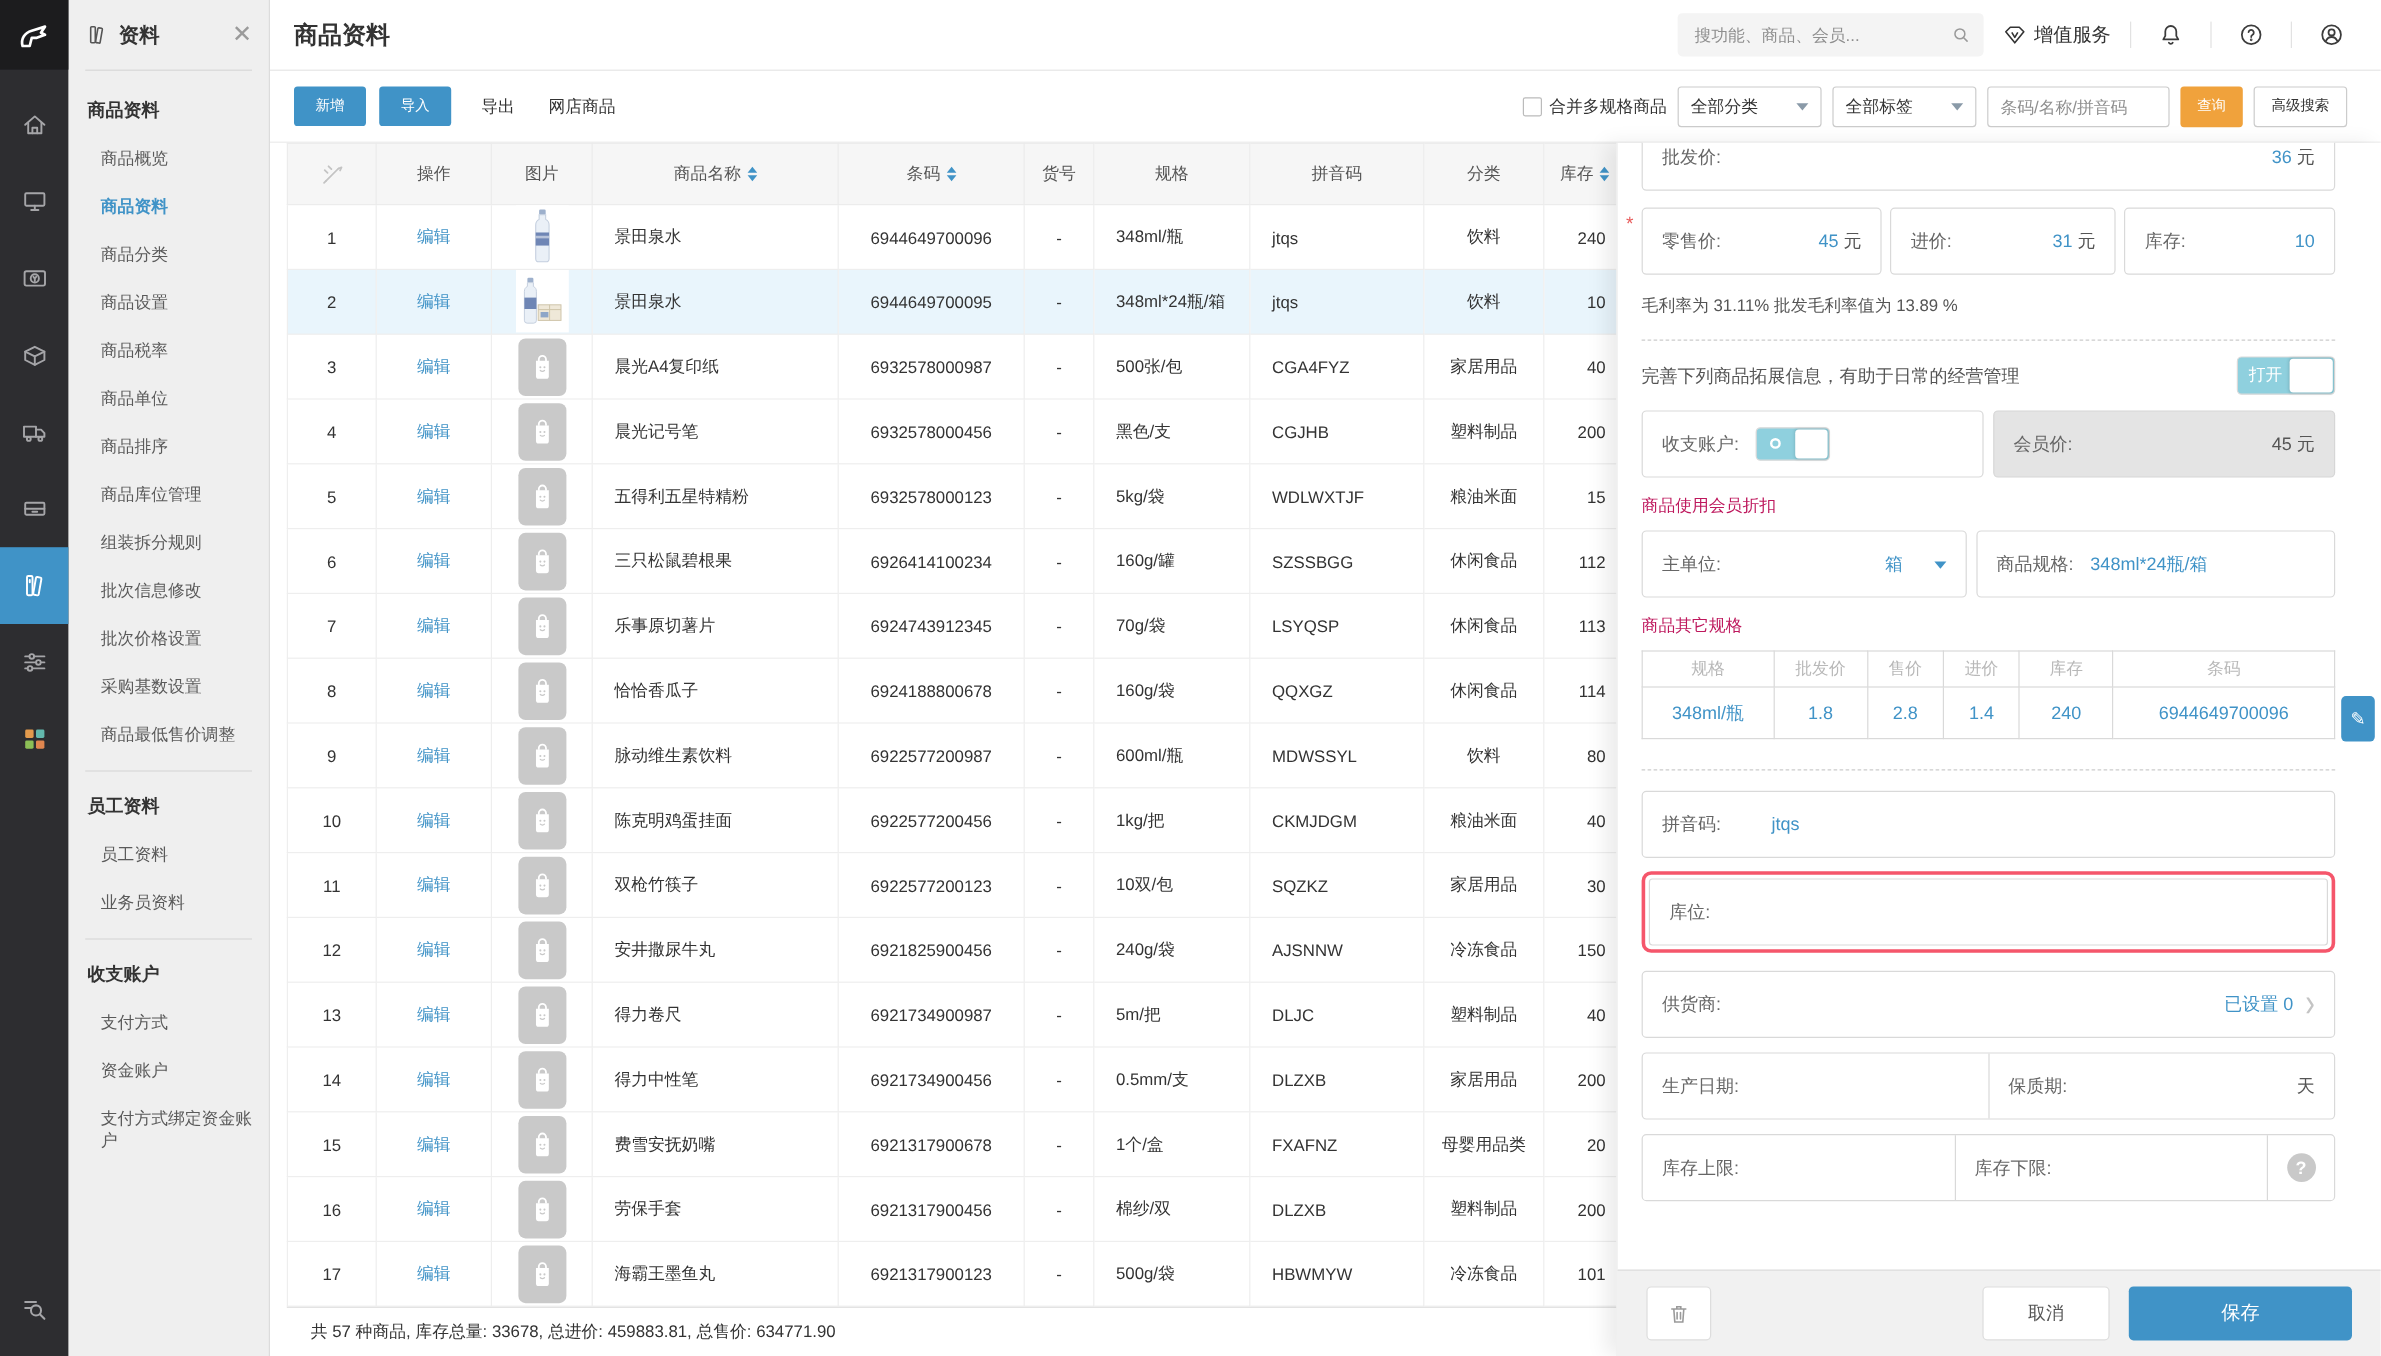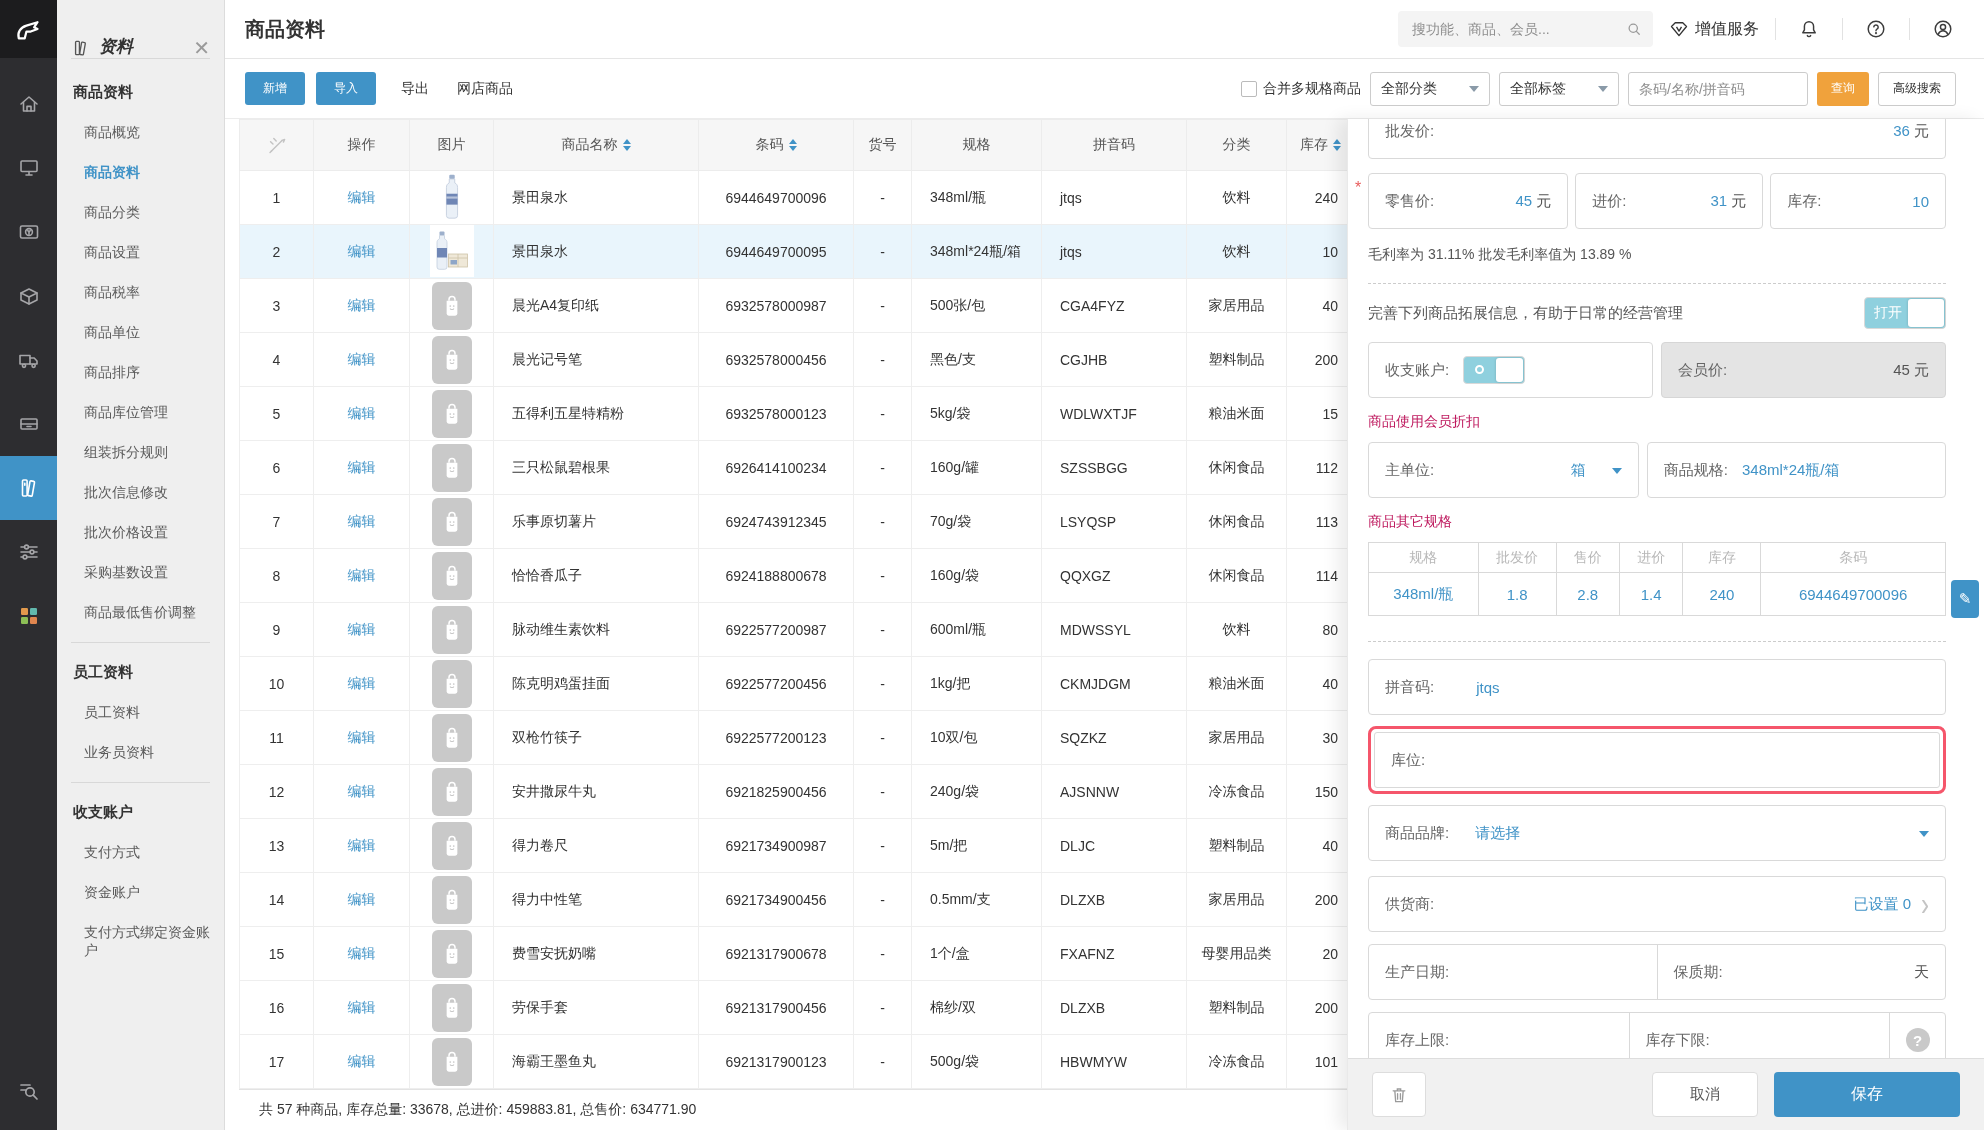--- a/index.html
+++ b/index.html
@@ -12,21 +12,21 @@
   .logo { width:57px; height:58px; background:#1c1c1e; display:flex; align-items:center; justify-content:center; cursor:pointer; }
   .rail-items { display:flex; flex-direction:column; width:100%; margin-top:14px; }
   .rail-icon { width:57px; height:64px; display:flex; align-items:center; justify-content:center; color:#a5a5a8; cursor:pointer; }
   .rail-icon svg { width:24px; height:24px; }
   .rail-icon.active { background:#4093c7; color:#fff; }
   .rail-bottom { position:absolute; bottom:14px; left:0; width:57px; height:50px; display:flex; align-items:center; justify-content:center; color:#a5a5a8; cursor:pointer; }
   .rail-bottom svg { width:24px; height:24px; }
 
   
   .sidebar { width:168px; background:#efefef; border-right:1px solid #dcdcdc; flex-shrink:0; display:flex; flex-direction:column; }
-  .side-head { height:58px; display:flex; align-items:flex-end; padding:0 14px;font-style:italic; }
+  .side-head { height:58px; display:flex; align-items:center; padding:0 14px; }
   .side-head svg { width:20px; height:20px; color:#555; }
   .side-head-title { font-size:17px; font-weight:bold; color:#333; margin-left:8px; flex:1; }
   .side-close { color:#9a9a9a; font-size:20px; cursor:pointer; line-height:1; }
   .side-sep { height:1px; background:#d8d8d8; margin:0 14px; }
   .side-list { padding:14px 0 0 0; overflow:hidden; flex:1; }
   .side-section { font-size:15px; font-weight:bold; color:#333; padding:10px 16px 10px 16px; }
   .side-item { font-size:14px; color:#5a5a5a; padding:11px 10px 11px 27px; cursor:pointer; line-height:18px; }
   .side-item.active { color:#4093c7; font-weight:bold; }
   .side-divider { height:1px; background:#d8d8d8; margin:10px 14px; }
 
@@ -48,21 +48,21 @@
   
   .toolbar { height:60px; display:flex; align-items:center; padding:0 28px 0 20px; border-bottom:1px solid #ececec; }
   .btn { border:none; border-radius:3px; font-size:12px; cursor:pointer; font-family:inherit; }
   .btn-blue { background:#4093c7; color:#fff; height:33px; padding:0 18px; margin-right:11px; }
   .tb-link { font-size:14px; color:#333; margin:0 14px; cursor:pointer; }
   .tb-right { margin-left:auto; display:flex; align-items:center; gap:9px; }
   .chk-wrap { display:flex; align-items:center; gap:6px; font-size:14px; color:#333; cursor:pointer; }
   .chk { width:16px; height:16px; border:1px solid #bbb; border-radius:2px; background:#fff; }
   .select { height:34px; border:1px solid #ccc; border-radius:3px; background:#fff; display:flex; align-items:center; padding:0 10px; font-size:14px; color:#333; width:120px; cursor:pointer; }
   .select .caret { margin-left:auto; width:0; height:0; border:5px solid transparent; border-top:6px solid #8a9aa8; transform:translateY(3px); }
-  .kw-input { height:34px; border:1px solid #ccc; border-radius:3px; padding:0 10px; font-size:14px; width:180px; color:#333; outline:none; font-family:inherit; }
+  .kw-input { height:34px; border:1px solid #ccc; border-radius:3px; padding:0 10px; font-size:14px; width:152px; color:#333; outline:none; font-family:inherit; }
   .kw-input::placeholder { color:#8f8f8f; }
   .btn-orange { background:#f0a23c; color:#fff; height:34px; padding:0 14px; }
   .btn-plain { background:#fff; border:1px solid #ccc; color:#333; height:34px; padding:0 14px; }
 
   
   .table-wrap { margin:0 0 0 14px; }
   table { border-collapse:collapse; table-layout:fixed; }
   th { background:#f6f6f6; border:1px solid #ececec; height:51px; font-size:14px; color:#555; font-weight:normal; }
   td { border:1px solid #eeeeee; height:54px; font-size:14px; color:#333; text-align:center; background:#fff; overflow:hidden; white-space:nowrap; }
   tr.hl td { background:#e9f5fc; }
@@ -836,25 +836,20 @@
           <span class="fb-val blue">jtqs</span>
         </div>
 
         <div class="red-wrap">
           <div class="fieldbox">
             <span class="lbl">库位:</span>
             <span class="fb-val"></span>
           </div>
         </div>
 
-        <div class="fieldbox" style="margin-top:11px">
-          <span class="lbl">商品品牌:</span>
-          <span class="fb-val blue" style="margin-left:26px">请选择</span>
-          <span class="brand-caret"></span>
-        </div>
 
         <div class="fieldbox" style="margin-top:15px">
           <span class="lbl">供货商:</span>
           <span class="sup-right">
             <span class="set blue">已设置 0</span>
             <span class="chev">›</span>
           </span>
         </div>
 
         <div class="split-row">

